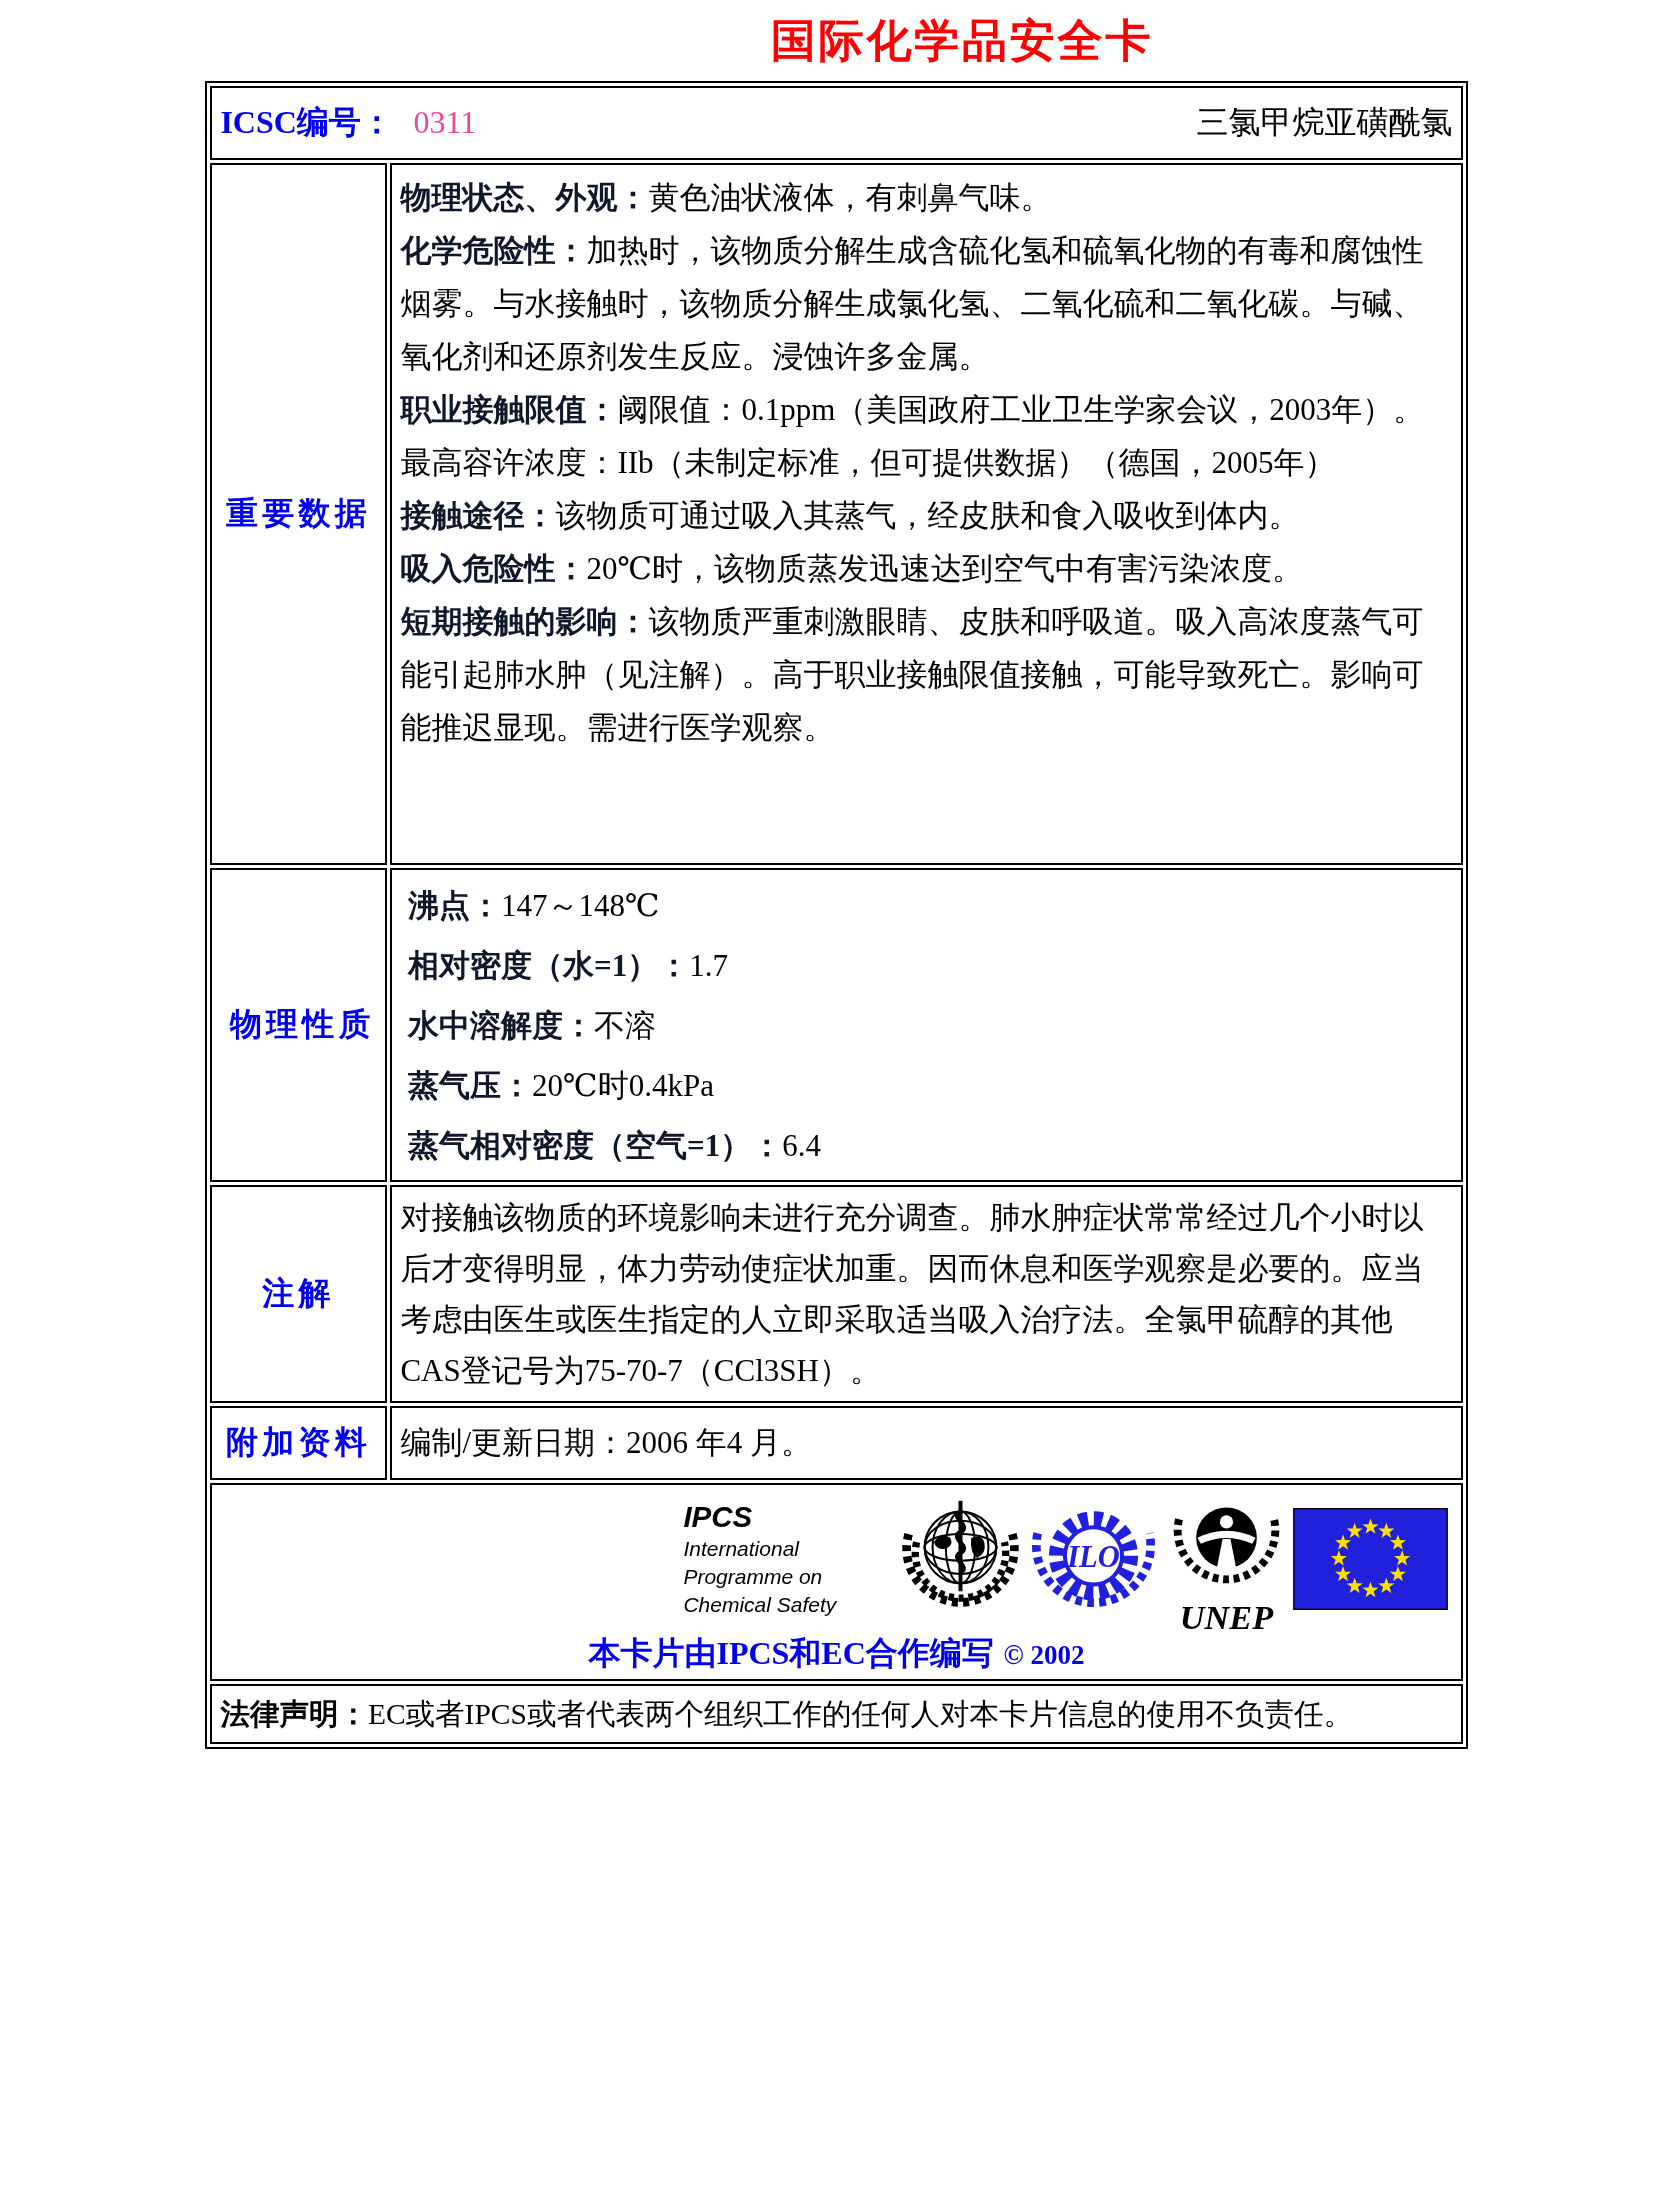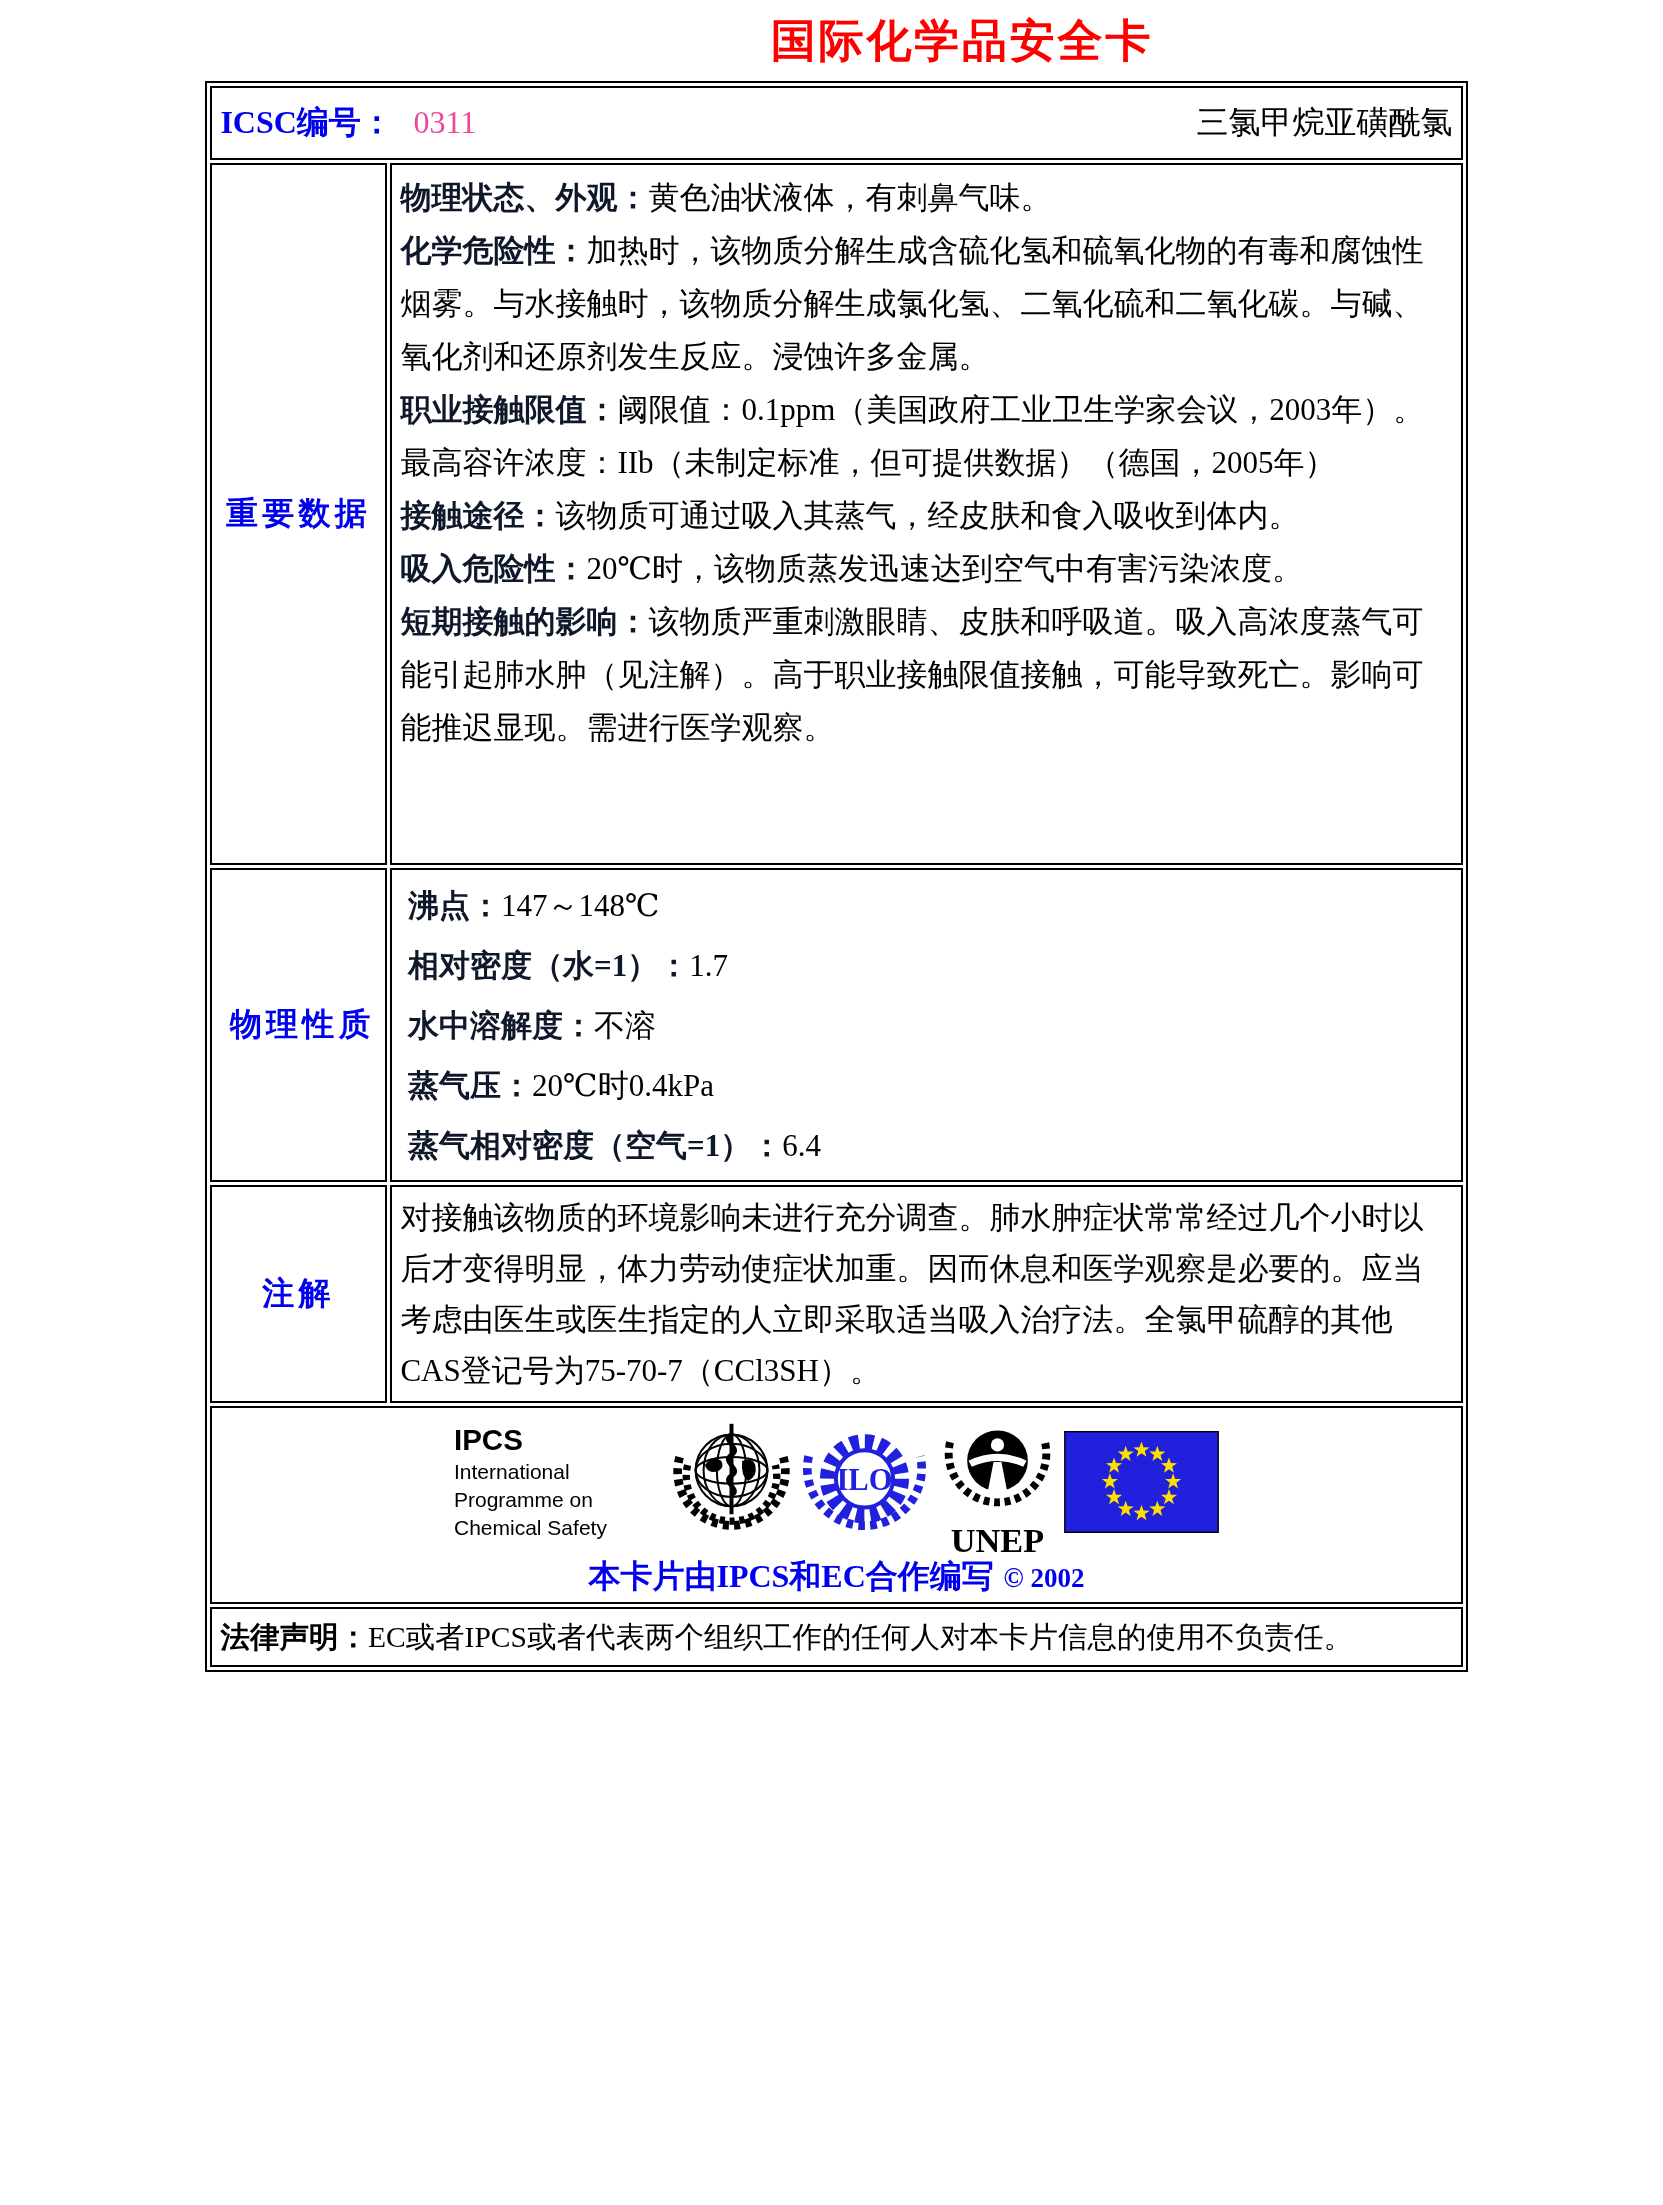--- a/index.html
+++ b/index.html
@@ -74,23 +74,24 @@
   .phys-cell { line-height: 60px; }
   .notes-cell { line-height: 51px; }
   .fl { color: #0f172a; font-weight: bold; }
 
   .add-cell { font-size: 31px; }
 
   
   .logos-cell { vertical-align: top; padding: 8.4px 12.6px 2.8px 12.6px; }
   .logos-flex {
     display: flex;
-    justify-content: center;
+    justify-content: flex-end;
     align-items: center;
     height: 132px;
+    font-style: italic;
   }
   .ipcs-block {
     font-family: "Liberation Sans", "DejaVu Sans", sans-serif;
     width: 211px;
   }
   .ipcs-title { font-size: 29.5px; font-weight: bold; line-height: 37px; }
   .ipcs-line  { font-size: 21px; line-height: 28px; }
   .logo-box { display: flex; align-items: center; justify-content: center; }
   .coop-line {
     margin-top: 7px;
@@ -155,20 +156,24 @@
       </tr>
 
 
       <tr>
         <td class="h-notes row-label">注解</td>
         <td class="h-notes body-cell notes-cell">
           <p>对接触该物质的环境影响未进行充分调查。肺水肿症状常常经过几个小时以后才变得明显，体力劳动使症状加重。因而休息和医学观察是必要的。应当考虑由医生或医生指定的人立即采取适当吸入治疗法。全氯甲硫醇的其他CAS登记号为75-70-7（CCl3SH）。</p>
         </td>
       </tr>
 
+      <tr>
+        <td class="h-add row-label">附加资料</td>
+        <td class="h-add add-cell">编制/更新日期：2006 年4 月。</td>
+      </tr>
 
       <tr>
         <td colspan="2" class="h-logos logos-cell">
           <div class="logos-flex">
             <div class="ipcs-block">
               <div class="ipcs-title">IPCS</div>
               <div class="ipcs-line">International</div>
               <div class="ipcs-line">Programme on</div>
               <div class="ipcs-line">Chemical Safety</div>
             </div>

